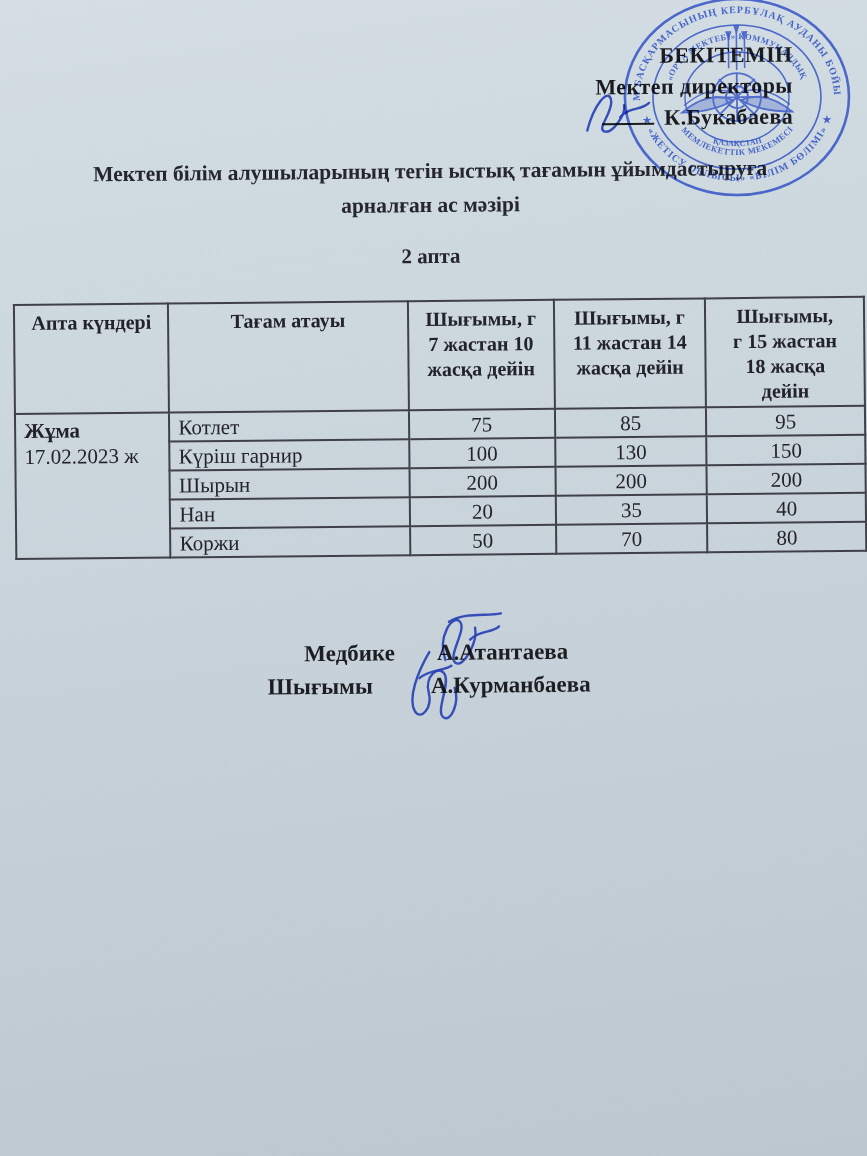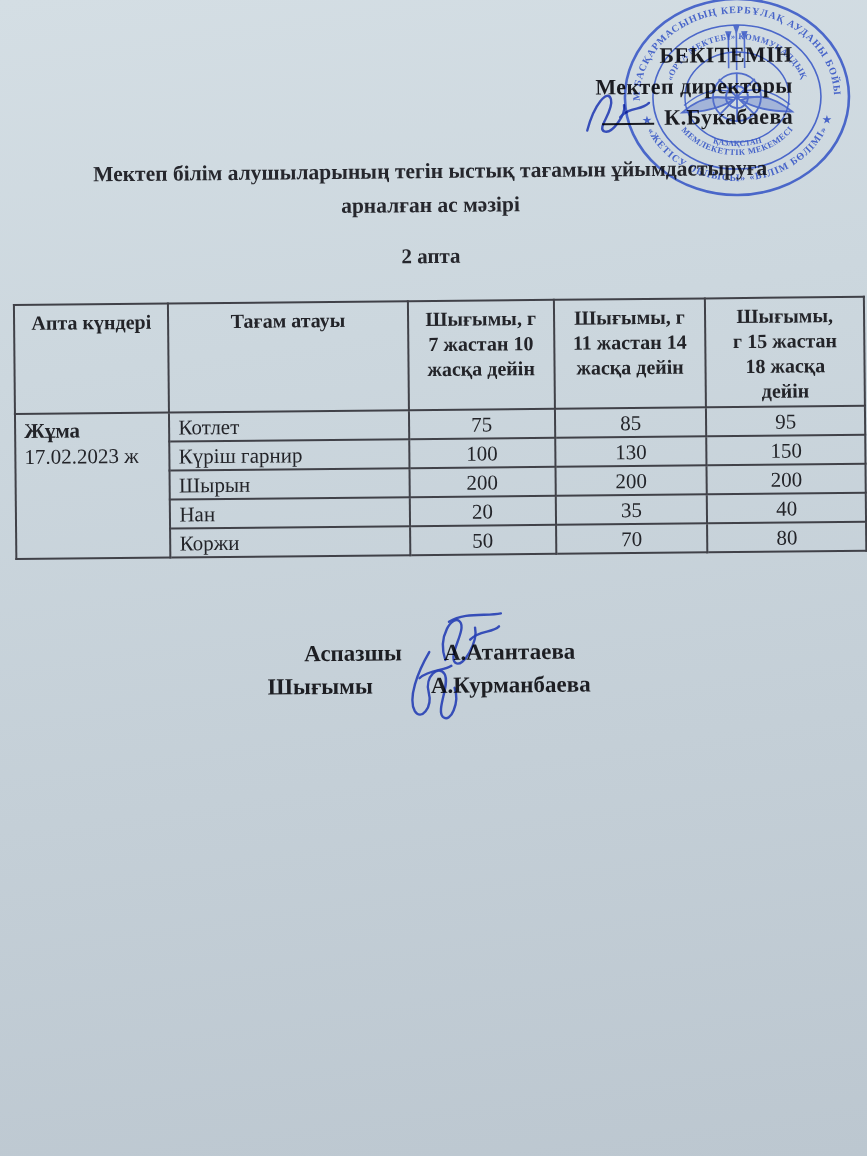--- a/index.html
+++ b/index.html
@@ -189,21 +189,21 @@
       <tr>
         <td class="dish-cell">Коржи</td>
         <td class="num-cell">50</td>
         <td class="num-cell">70</td>
         <td class="num-cell">80</td>
       </tr>
     </tbody>
   </table>
 
   <div class="sig-row sig-row1">
-    <span>Аспазшы</span><span class="person-name">А.Атантаева</span>
+    <span>Медбике</span><span class="person-name">А.Атантаева</span>
   </div>
   <svg class="ink-sig" style="left:432px;top:606px" width="74" height="64" viewBox="0 0 74 64">
     <path d="M12 54 C4 30 20 8 27 16 C34 24 14 50 22 57 C30 63 45 36 42 22"></path>
     <path d="M37 34 C46 24 59 28 66 21"></path>
     <path d="M16 16 C32 6 54 11 68 8"></path>
   </svg>
 
   <div class="sig-row sig-row2">
     <span>Шығымы</span><span class="person-name">А.Курманбаева</span>
   </div>

